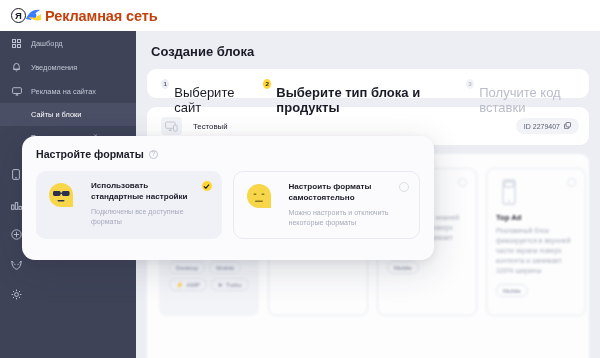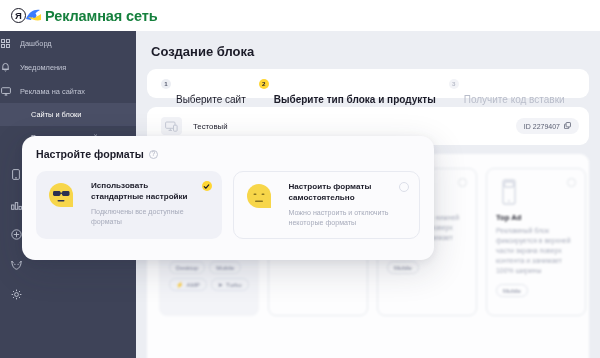--- a/index.html
+++ b/index.html
@@ -31,34 +31,34 @@
     width: 15px; height: 15px; border-radius: 50%;
     border: 1.4px solid #1b1b28;
     display: flex; align-items: center; justify-content: center;
     font-size: 9.5px; font-weight: 700; color: #1b1b28;
     line-height: 1;
   }
   .logo-bird {
     position: relative; width: 17px; height: 15px; margin-left: -1px;
   }
   .logo-title {
-    font-size: 14.5px; font-weight: 700; color: #15803d;
+    font-size: 14.5px; font-weight: 700; color: #c2410c;
     margin-left: 3px; letter-spacing: -0.1px;
   }
 
   
   .sidebar {
     position: absolute; top: 31px; left: 0;
     width: 136px; height: 327px;
     background: #3e4358;
     z-index: 30;
   }
   .nav-item {
     display: flex; align-items: center;
-    height: 24px; gap: 9px;
+    height: 24px; padding-left: 11px; gap: 9px;
     color: #c2c6d4; font-size: 7.4px;
     cursor: pointer;
   }
   .nav-item .ico { width: 11px; height: 11px; flex: 0 0 11px;
     display: flex; align-items: center; justify-content: center; }
   .nav-sub {
     display: flex; align-items: center;
     height: 23px; padding-left: 31px;
     color: #d3d7e2; font-size: 7.4px; cursor: pointer;
   }
@@ -98,21 +98,21 @@
   }
   .step { display: flex; align-items: center; gap: 5px; }
   .step-num {
     width: 10px; height: 10px; border-radius: 50%;
     display: flex; align-items: center; justify-content: center;
     font-size: 6.2px; font-weight: 600;
   }
   .step-num.done { background: #eceef3; color: #5a5f72; }
   .step-num.cur { background: #ffd633; color: #1b1b28; }
   .step-num.todo { background: #f2f3f7; color: #b9bdca; }
-  .step-label { font-size: 10px; color: #1b1b28; margin-top: 32px; }
+  .step-label { font-size: 13px; color: #1b1b28; margin-top: 32px; }
   .step-label.cur { font-weight: 600; }
   .step-label.todo { color: #b9bdca; }
 
   
   .site-row {
     display: flex; align-items: center;
     height: 38px; padding: 0 10px 0 14px;
     margin-bottom: 9px;
   }
   .site-ico {

